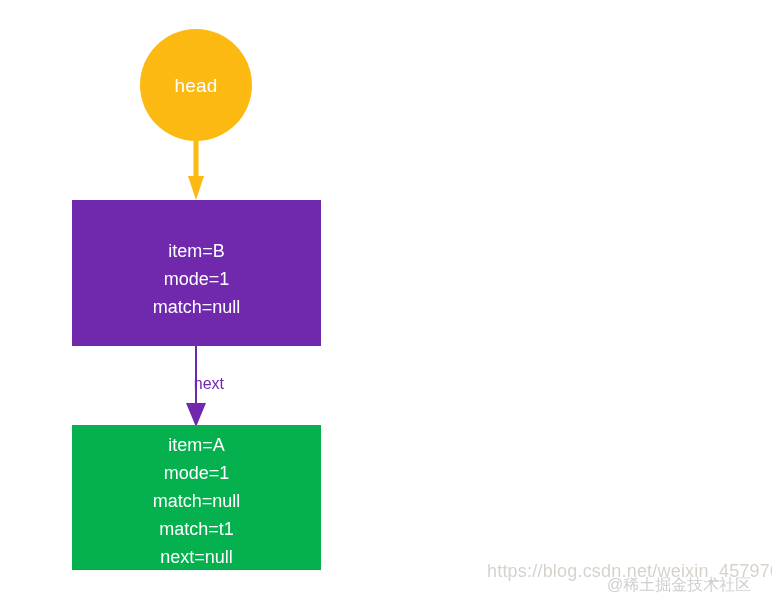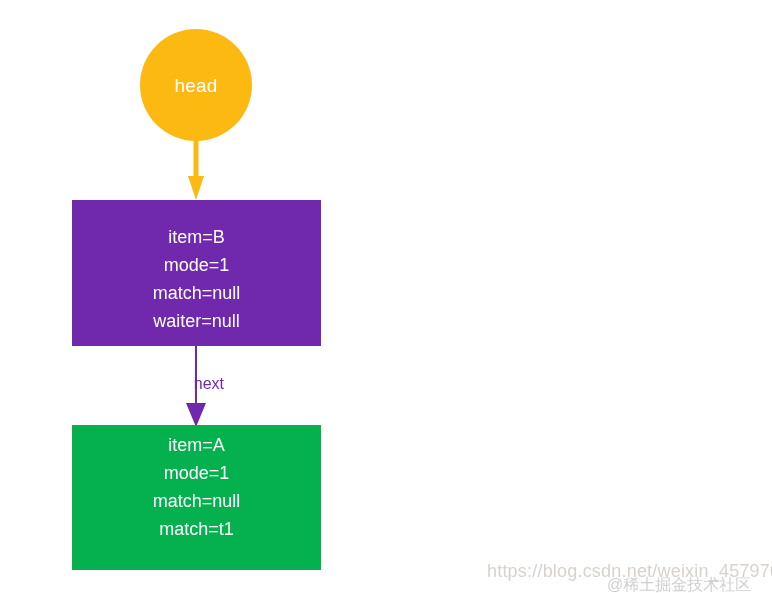--- a/index.html
+++ b/index.html
@@ -129,32 +129,32 @@
 
   <svg class="conn-head" viewBox="0 0 16 64" width="16" height="64">
     <line x1="8" y1="0" x2="8" y2="44" stroke="#fbb912" stroke-width="5"></line>
     <polygon points="0,40 16,40 8,64" fill="#fbb912"></polygon>
   </svg>
 
   <div class="node-box purple">
     <div class="node-line">item=B</div>
     <div class="node-line">mode=1</div>
     <div class="node-line">match=null</div>
-    <div class="node-line">waiter=null</div>
   </div>
 
   <svg class="conn-next" viewBox="0 0 56 82" width="56" height="82">
     <line x1="28" y1="0" x2="28" y2="62" stroke="#7029ad" stroke-width="2"></line>
     <polygon points="18,58 38,58 28,82" fill="#7029ad"></polygon>
   </svg>
   <div class="next-label">next</div>
 
   <div class="node-box green">
     <div class="node-line">item=A</div>
     <div class="node-line">mode=1</div>
     <div class="node-line">match=null</div>
     <div class="node-line">match=t1</div>
+    <div class="node-line">next=null</div>
   </div>
 
   <div class="wm-url">https://blog.csdn.net/weixin_45797015</div>
   <div class="wm-brand">@稀土掘金技术社区</div>
 
 </div>
 
 </body></html>

